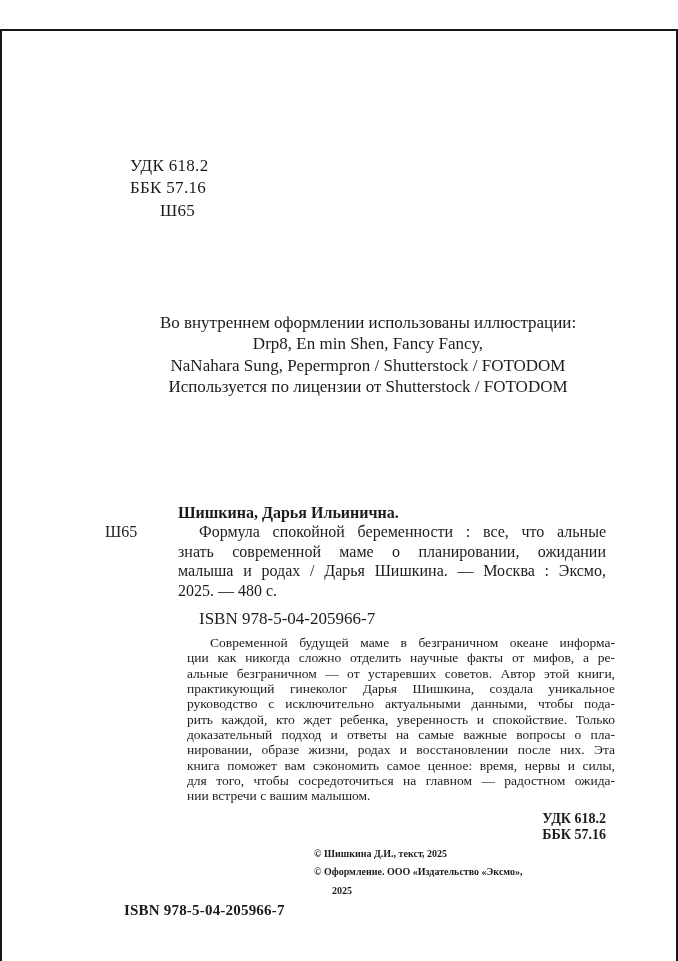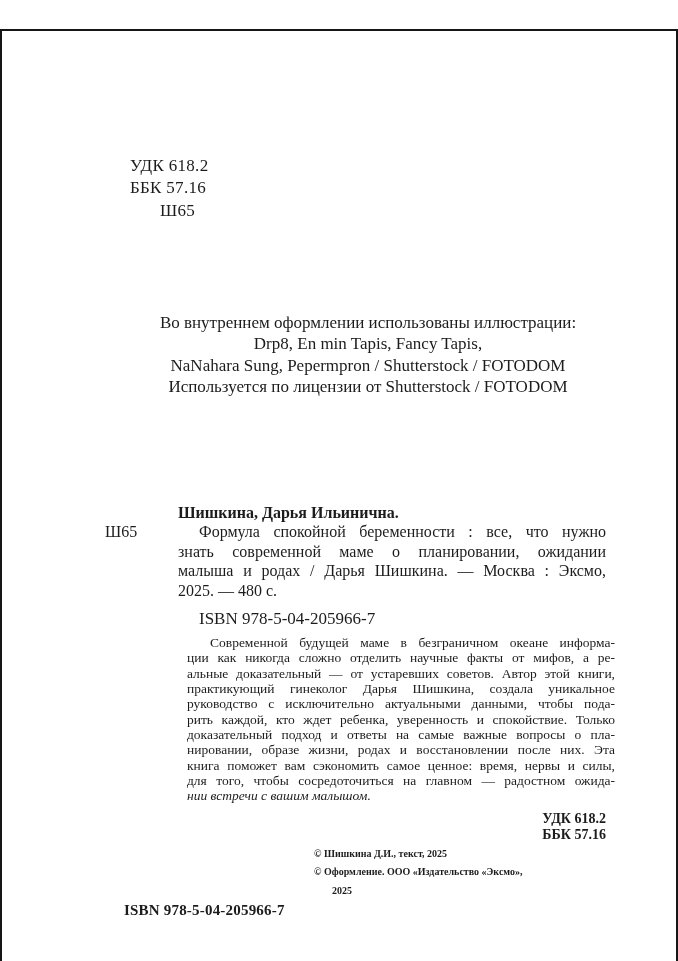--- a/index.html
+++ b/index.html
@@ -23,63 +23,63 @@
   .biblio{position:absolute;left:176px;top:472px;width:428px;font-size:16px;line-height:19.4px;}
   .author-heading{font-weight:bold;}
   .margin-code{position:absolute;left:-73px;top:19.4px;}
   .jlist div{text-align:justify;text-align-last:justify;}
   .biblio-lines div:first-child{padding-left:21px;}
   .biblio-lines div:last-child{text-align:center;text-align-last:left;}
   .isbn-top{position:absolute;left:197px;top:578px;font-size:17px;}
   
   .annotation{position:absolute;left:185px;top:604px;width:428px;font-size:13.5px;line-height:15.35px;}
   .annotation div:first-child{padding-left:23px;}
-  .annotation div:last-child{text-align:left;text-align-last:left;font-style:italic;}
+  .annotation div:last-child{text-align:left;text-align-last:left;}
   
   .bottom-codes{position:absolute;left:404px;top:780px;width:200px;text-align:right;font-weight:bold;font-size:14px;line-height:15.6px;}
   
   .isbn-bottom{position:absolute;left:122px;top:871px;font-weight:bold;font-size:15px;letter-spacing:0.2px;}
   .copyright{position:absolute;left:312px;top:814px;width:312px;font-weight:bold;font-size:10px;line-height:18.3px;}
   .copyright div:last-child{padding-left:18px;}
 </style>
 </head>
 <body>
 
 <div class="page">
 
   <div class="top-codes">
     <div>УДК 618.2</div>
     <div>ББК 57.16</div>
     <div class="indented">Ш65</div>
   </div>
 
   <div class="credits">
       <div class="credit-line">Во внутреннем оформлении использованы иллюстрации:</div>
-      <div class="credit-line">Drp8, En min Tapis, Fancy Tapis,</div>
+      <div class="credit-line">Drp8, En min Shen, Fancy Fancy,</div>
       <div class="credit-line">NaNahara Sung, Pepermpron / Shutterstock / FOTODOM</div>
       <div class="credit-line">Используется по лицензии от Shutterstock / FOTODOM</div>
     </div>
 
   <div class="biblio">
     <div class="author-heading">Шишкина, Дарья Ильинична.</div>
     <div class="margin-code">Ш65</div>
     <div class="biblio-lines jlist">
-        <div class="biblio-line">Формула спокойной беременности : все, что нужно</div>
+        <div class="biblio-line">Формула спокойной беременности : все, что альные</div>
         <div class="biblio-line">знать современной маме о планировании, ожидании</div>
         <div class="biblio-line">малыша и родах / Дарья Шишкина. — Москва : Эксмо,</div>
         <div class="biblio-line">2025. — 480 с.</div>
       </div>
   </div>
 
   <div class="isbn-top">ISBN 978-5-04-205966-7</div>
 
   <div class="annotation jlist">
       <div class="annotation-line">Современной будущей маме в безграничном океане информа-</div>
       <div class="annotation-line">ции как никогда сложно отделить научные факты от мифов, а ре-</div>
-      <div class="annotation-line">альные доказательный — от устаревших советов. Автор этой книги,</div>
+      <div class="annotation-line">альные безграничном — от устаревших советов. Автор этой книги,</div>
       <div class="annotation-line">практикующий гинеколог Дарья Шишкина, создала уникальное</div>
       <div class="annotation-line">руководство с исключительно актуальными данными, чтобы пода-</div>
       <div class="annotation-line">рить каждой, кто ждет ребенка, уверенность и спокойствие. Только</div>
       <div class="annotation-line">доказательный подход и ответы на самые важные вопросы о пла-</div>
       <div class="annotation-line">нировании, образе жизни, родах и восстановлении после них. Эта</div>
       <div class="annotation-line">книга поможет вам сэкономить самое ценное: время, нервы и силы,</div>
       <div class="annotation-line">для того, чтобы сосредоточиться на главном — радостном ожида-</div>
       <div class="annotation-line">нии встречи с вашим малышом.</div>
     </div>
 

